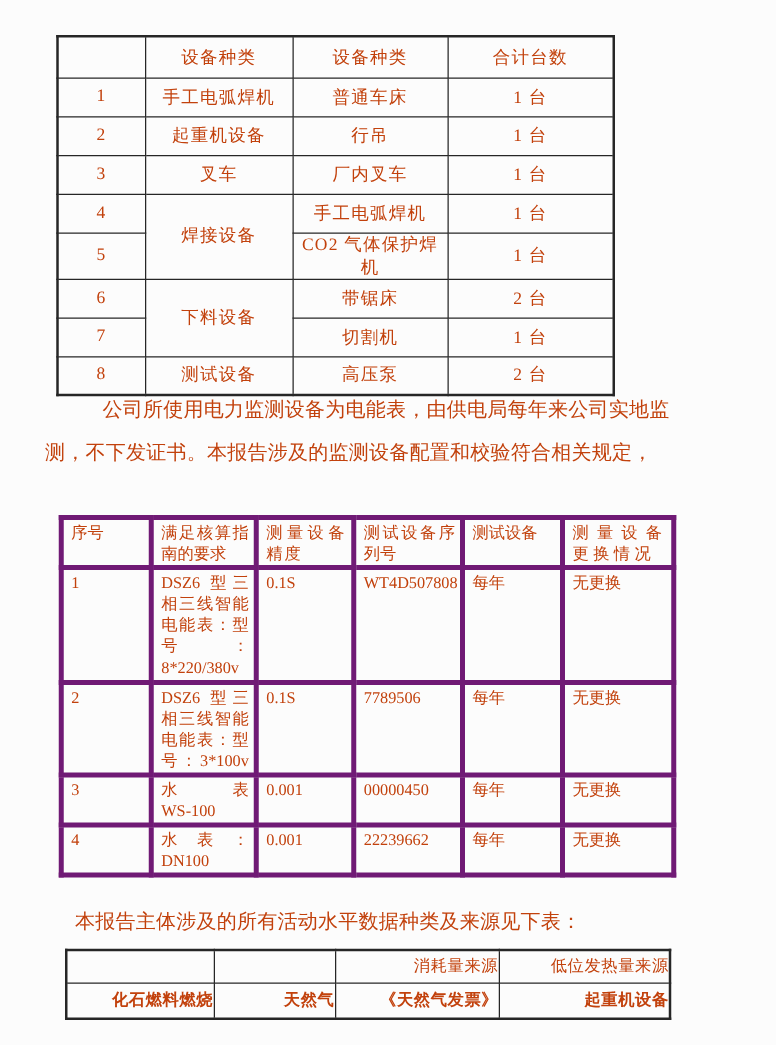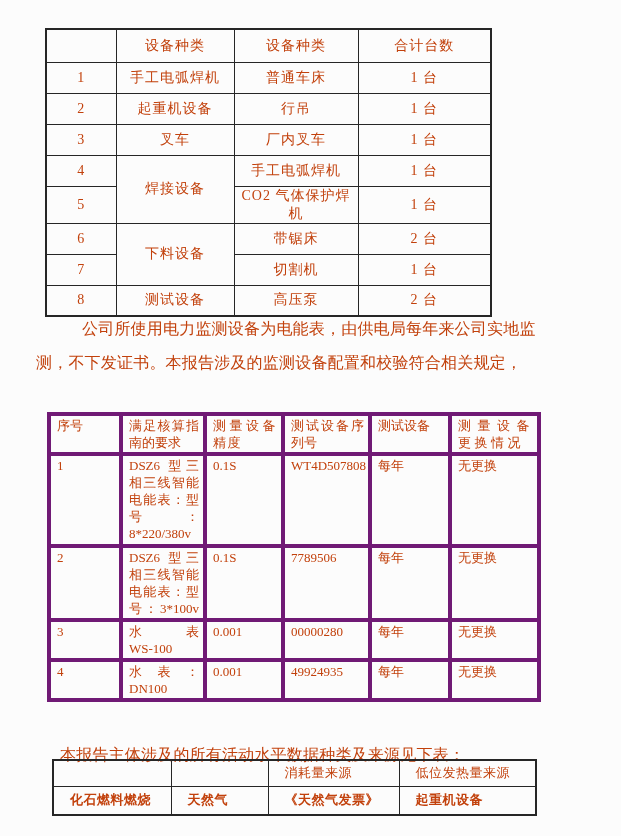--- a/index.html
+++ b/index.html
@@ -57,32 +57,32 @@
   .t2 tr.hd  { height: 37px; }
   .t2 tr.r1  { height: 92px; }
   .t2 tr.r2  { height: 72px; }
   .t2 tr.r3  { height: 35px; }
   .t2 tr.r4  { height: 38px; }
   .jline { text-align: justify; text-align-last: justify; }
 
   
   .para2 {
     position: absolute; left: 60px; top: 727px;
-    font-size: 16px; letter-spacing: 0.2px; margin-top: 18px;
+    font-size: 16px; letter-spacing: 0.2px;
   }
 
   
   .t3 {
     position: absolute; left: 52px; top: 759px; width: 483px;
     border: 2px solid #262626;
     font-size: 13px;
   }
   .t3 td {
     border: 1px solid #262626;
-    text-align: left; vertical-align: middle;
+    text-align: right; vertical-align: middle;
     padding: 0 0 0 16px; letter-spacing: 0.5px;
   }
   .t3 tr.hd { height: 26px; }
   .t3 tr.dr { height: 29px; font-weight: bold; }
 </style>
 </head>
 <body>
 
 <div class="page">
 
@@ -199,32 +199,32 @@
         <td>每年</td>
         <td>无更换</td>
       </tr>
       <tr class="r3">
         <td>3</td>
         <td>
           <div class="jline">水表</div>
           <div>WS-100</div>
         </td>
         <td>0.001</td>
-        <td>00000280</td>
+        <td>00000450</td>
         <td>每年</td>
         <td>无更换</td>
       </tr>
       <tr class="r4">
         <td>4</td>
         <td>
           <div class="jline">水表：</div>
           <div>DN100</div>
         </td>
         <td>0.001</td>
-        <td>49924935</td>
+        <td>22239662</td>
         <td>每年</td>
         <td>无更换</td>
       </tr>
     </tbody>
   </table>
 
   <div class="para2">本报告主体涉及的所有活动水平数据种类及来源见下表：</div>
 
   <table class="t3">
     <colgroup>

